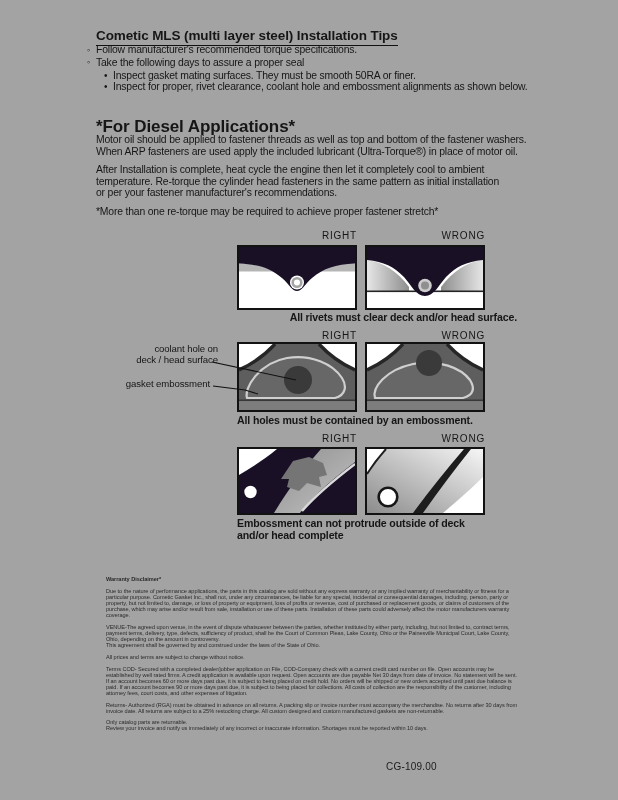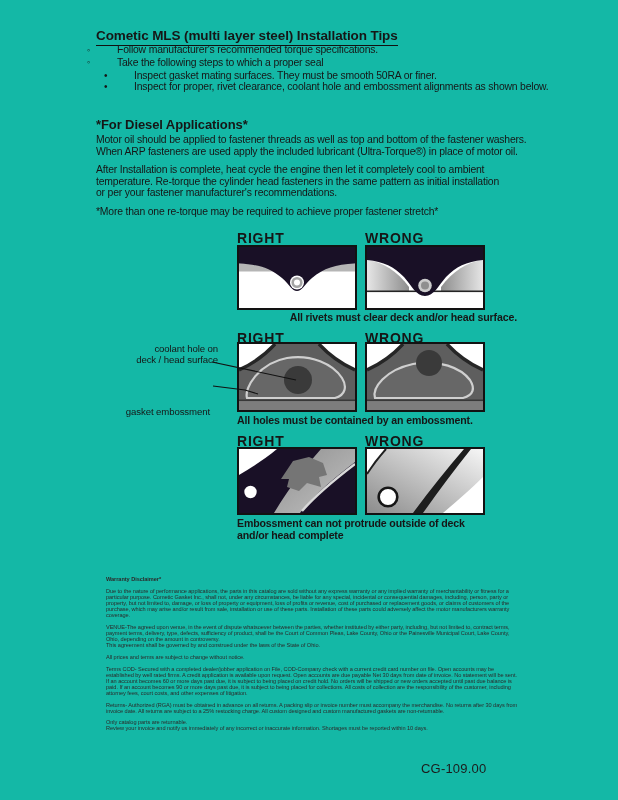--- a/index.html
+++ b/index.html
@@ -1,55 +1,55 @@
 <!DOCTYPE html>
 <html><head>
 <meta charset="utf-8">
 <style>
   html,body{margin:0;padding:0;background:#ffffff;}
-  .page{position:relative;width:618px;height:800px;background:#14b8a6;overflow:hidden;
+  .page{position:relative;width:618px;height:800px;background:#a3a3a3;overflow:hidden;
         font-family:"Liberation Sans","DejaVu Sans",sans-serif;color:#161616;}
   .abs{position:absolute;}
   .page-title{font-size:13.5px;font-weight:bold;letter-spacing:-0.1px;
               border-bottom:1.6px solid #111;padding-bottom:2px;display:inline-block;}
   .body-txt{font-size:10.4px;letter-spacing:-0.18px;line-height:11.7px;white-space:pre-line;}
   .bullets{font-size:10.4px;letter-spacing:-0.18px;line-height:11.8px;}
-  .bullet-row{display:flex;white-space:nowrap;gap:21px;}
+  .bullet-row{display:flex;white-space:nowrap;}
   .bullet-row .mk{width:9px;flex:none;text-align:left;}
   .bullet-row.main .mk::before{content:"\25E6";font-size:9px;position:relative;top:-0.5px;}
   .bullet-row.sub{margin-left:17px;}
   .bullet-row.sub .mk::before{content:"\2022";font-size:10px;}
-  .section-head{font-size:13px;font-weight:bold;letter-spacing:-0.1px;text-align:center;}
-  .rw-label{font-size:14px;font-weight:700;letter-spacing:0.8px;text-align:left;width:120px;}
+  .section-head{font-size:17px;font-weight:bold;letter-spacing:-0.1px;text-align:center;}
+  .rw-label{font-size:10px;font-weight:400;letter-spacing:0.8px;text-align:right;width:120px;}
   .caption{font-size:10.6px;font-weight:600;letter-spacing:-0.15px;line-height:12px;white-space:pre-line;}
   .panel{border:2px solid #121212;display:block;background:#fff;}
   .side-label{font-size:9.6px;letter-spacing:-0.1px;line-height:11px;text-align:right;width:102px;white-space:pre-line;}
   .legal{font-size:5.6px;line-height:6.1px;letter-spacing:-0.05px;color:#2b2b2b;width:412px;}
   .legal p{margin:0 0 5.5px 0;white-space:pre-line;}
   .legal .lg-head{font-weight:bold;margin-bottom:6px;}
-  .footer-num{font-size:13px;color:#1c1c1c;letter-spacing:0.2px;margin-left:35px;}
+  .footer-num{font-size:10px;color:#1c1c1c;letter-spacing:0.2px;}
   svg{display:block;}
 </style>
 </head>
 <body>
 
 <div class="page">
 
   <div class="abs" style="left:96px;top:26px;">
     <span class="page-title">Cometic MLS (multi layer steel) Installation Tips</span>
   </div>
 
   <div class="abs bullets" style="left:87px;top:44px;">
     <div class="bullet-row main">
         <span class="mk"></span>
         <span>Follow manufacturer's recommended torque specifications.</span>
       </div>
     <div class="bullet-row main">
         <span class="mk"></span>
-        <span>Take the following steps to which a proper seal</span>
+        <span>Take the following days to assure a proper seal</span>
       </div>
     <div class="bullet-row sub">
         <span class="mk"></span>
         <span>Inspect gasket mating surfaces.  They must be smooth 50RA or finer.</span>
       </div>
     <div class="bullet-row sub">
         <span class="mk"></span>
         <span>Inspect for proper, rivet clearance, coolant hole and embossment alignments as shown below.</span>
       </div>
   </div>
@@ -94,21 +94,21 @@
     <circle cx="58" cy="38.5" r="4" fill="#8f8f8f"></circle>
   </svg>
 
   <div class="abs caption" style="left:237px;top:311px;width:280px;text-align:right;">All rivets must clear deck and/or head surface.</div>
 
   <div class="abs rw-label" style="left:237px;top:330px;">RIGHT</div>
   <div class="abs rw-label" style="left:365px;top:330px;">WRONG</div>
 
   <div class="abs side-label" style="left:116px;top:343px;">coolant hole on
 deck / head surface</div>
-  <div class="abs side-label" style="left:108px;top:378px;margin-top:28px;">gasket embossment</div>
+  <div class="abs side-label" style="left:108px;top:378px;">gasket embossment</div>
 
   <svg class="abs panel" style="left:237px;top:342px;" width="116" height="66" viewBox="0 0 116 66">
     <rect width="116" height="66" fill="#5e5e5e"></rect>
     <path d="M0 0 L36 0 C26 11 13 20 0 26 Z" fill="#ffffff"></path>
     <path d="M36 0 C26 11 13 20 0 26" stroke="#262626" stroke-width="3.4" fill="none"></path>
     <path d="M116 0 L80 0 C90 11 103 20 116 26 Z" fill="#ffffff"></path>
     <path d="M80 0 C90 11 103 20 116 26" stroke="#262626" stroke-width="3.4" fill="none"></path>
     <path d="M8 54 C5 44 20 19 48 14 C72 10 94 20 103 34 C108 42 107 51 96 54 Z" fill="#676767" stroke="#cfcfcf" stroke-width="2.2"></path>
     <circle cx="59" cy="36" r="14" fill="#3a3a3a"></circle>
     <rect y="55.5" width="116" height="1.6" fill="#383838"></rect>

